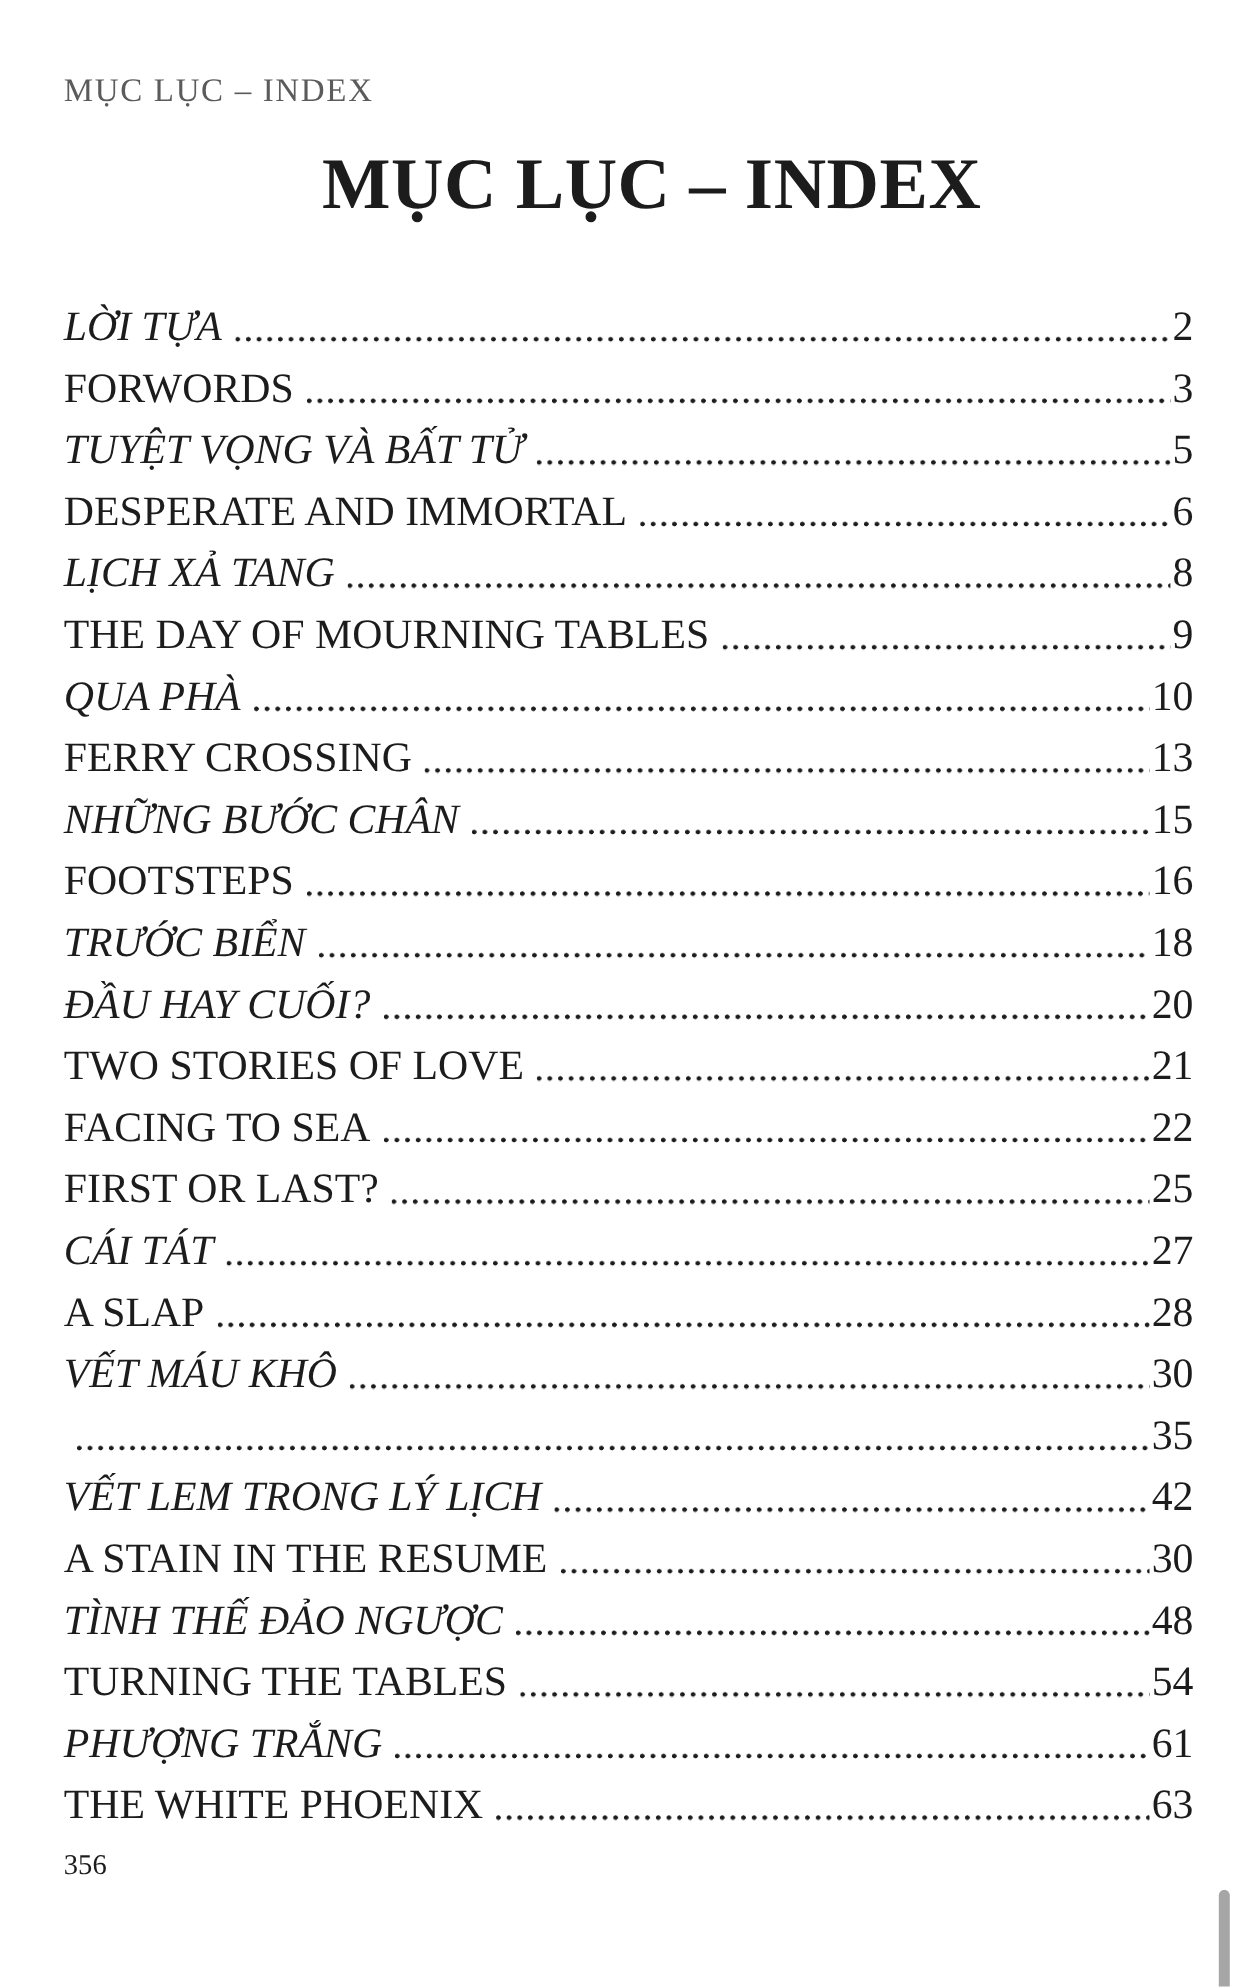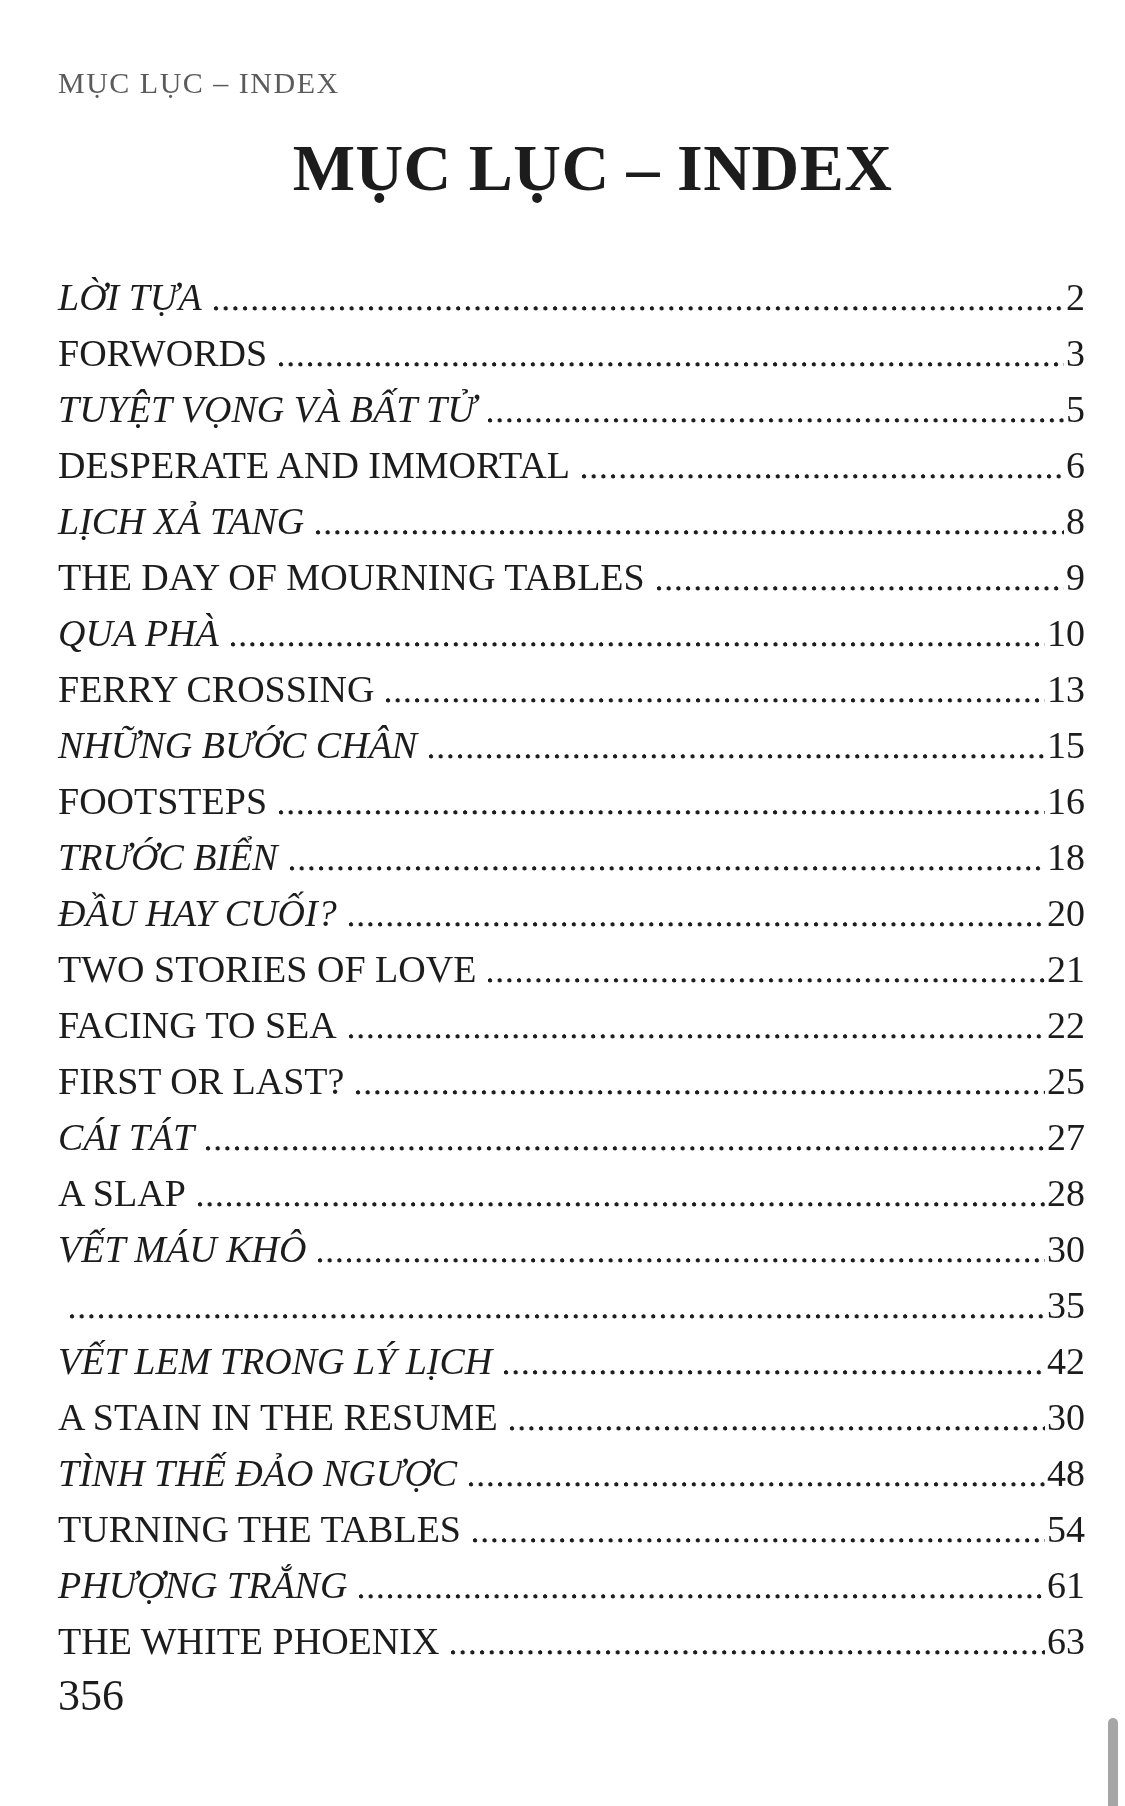--- a/index.html
+++ b/index.html
@@ -69,21 +69,21 @@
     background-position: left bottom;
   }
   .toc-page {
     flex: 0 0 auto;
     white-space: nowrap;
   }
   .footer-page-num {
     position: absolute;
     left: 58px;
     top: 1668px;
-    font-size: 44px;
+    font-size: 26px;
     line-height: 56px;
   }
   .scrollbar-thumb {
     position: absolute;
     right: 7px;
     top: 1718px;
     width: 10px;
     height: 120px;
     border-radius: 6px;
     background: var(--scrollbar-color, #a6a6a6);

